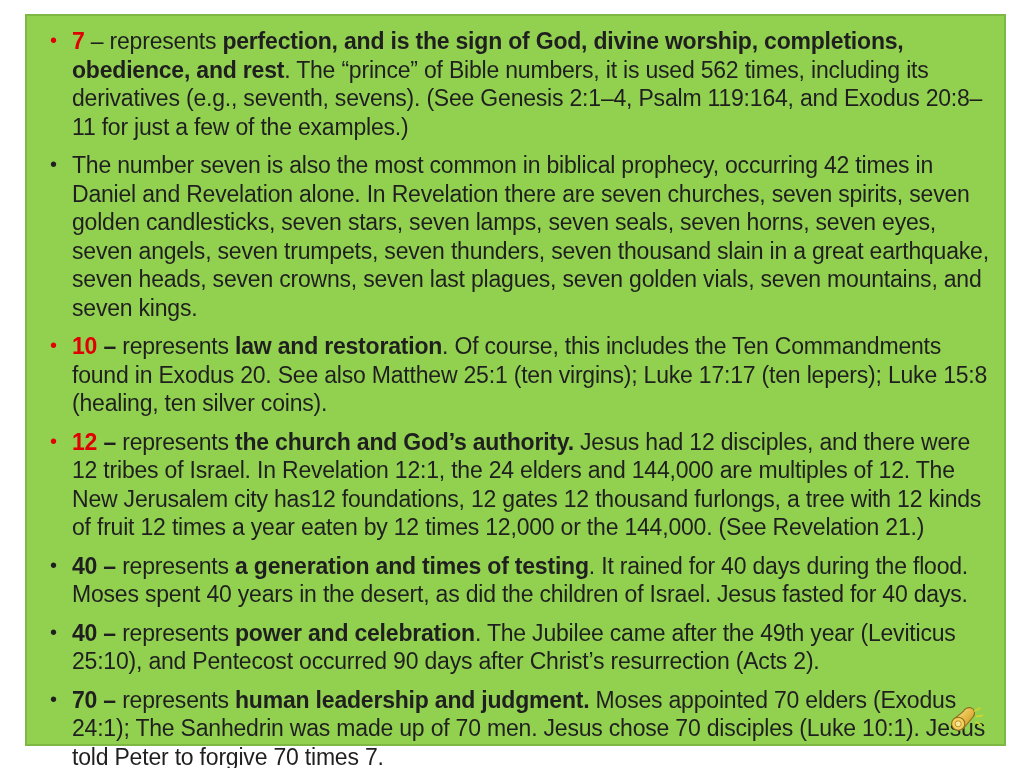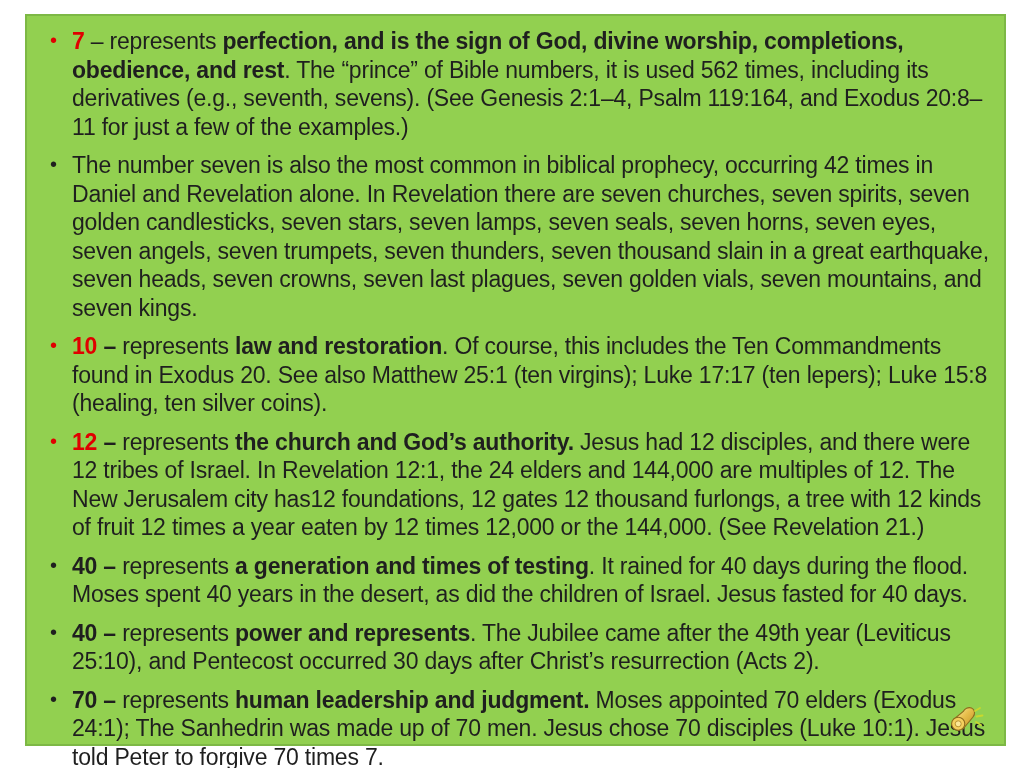--- a/index.html
+++ b/index.html
@@ -54,21 +54,21 @@
 <body>
 
 <div class="page">
   <div class="slide" id="slide" style="background: rgb(146, 208, 80); border-color: rgb(125, 184, 69);">
     <ul class="bullet-list" id="bullet-list">
         <li style="color: rgb(31, 31, 31);"><span class="dot" style="color: rgb(224, 0, 0);">•</span><span class="run red-bold" style="color: rgb(224, 0, 0);">7</span><span class="run regular"> – represents </span><span class="run bold">perfection, and is the sign of God, divine worship, completions, obedience, and rest</span><span class="run regular">. The “prince” of Bible numbers, it is used 562 times, including its derivatives (e.g., seventh, sevens). (See Genesis 2:1–4, Psalm 119:164, and Exodus 20:8–11 for just a few of the examples.)</span></li>
         <li style="color: rgb(31, 31, 31);"><span class="dot" style="color: rgb(31, 31, 31);">•</span><span class="run regular">The number seven is also the most common in biblical prophecy, occurring 42 times in Daniel and Revelation alone. In Revelation there are seven churches, seven spirits, seven golden candlesticks, seven stars, seven lamps, seven seals, seven horns, seven eyes, seven angels, seven trumpets, seven thunders, seven thousand slain in a great earthquake, seven heads, seven crowns, seven last plagues, seven golden vials, seven mountains, and seven kings.</span></li>
         <li style="color: rgb(31, 31, 31);"><span class="dot" style="color: rgb(224, 0, 0);">•</span><span class="run red-bold" style="color: rgb(224, 0, 0);">10</span><span class="run bold"> – </span><span class="run regular">represents </span><span class="run bold">law and restoration</span><span class="run regular">. Of course, this includes the Ten Commandments found in Exodus 20. See also Matthew 25:1 (ten virgins); Luke 17:17 (ten lepers); Luke 15:8 (healing, ten silver coins).</span></li>
         <li style="color: rgb(31, 31, 31);"><span class="dot" style="color: rgb(224, 0, 0);">•</span><span class="run red-bold" style="color: rgb(224, 0, 0);">12</span><span class="run bold"> – </span><span class="run regular">represents </span><span class="run bold">the church and God’s authority.</span><span class="run regular"> Jesus had 12 disciples, and there were 12 tribes of Israel. In Revelation 12:1, the 24 elders and 144,000 are multiples of 12. The New Jerusalem city has12 foundations, 12 gates 12 thousand furlongs, a tree with 12 kinds of fruit 12 times a year eaten by 12 times 12,000 or the 144,000. (See Revelation 21.)</span></li>
         <li style="color: rgb(31, 31, 31);"><span class="dot" style="color: rgb(31, 31, 31);">•</span><span class="run bold">40 – </span><span class="run regular">represents </span><span class="run bold">a generation and times of testing</span><span class="run regular">. It rained for 40 days during the flood. Moses spent 40 years in the desert, as did the children of Israel. Jesus fasted for 40 days.</span></li>
-        <li style="color: rgb(31, 31, 31);"><span class="dot" style="color: rgb(31, 31, 31);">•</span><span class="run bold">40 – </span><span class="run regular">represents </span><span class="run bold">power and represents</span><span class="run regular">. The Jubilee came after the 49th year (Leviticus 25:10), and Pentecost occurred 30 days after Christ’s resurrection (Acts 2).</span></li>
+        <li style="color: rgb(31, 31, 31);"><span class="dot" style="color: rgb(31, 31, 31);">•</span><span class="run bold">40 – </span><span class="run regular">represents </span><span class="run bold">power and celebration</span><span class="run regular">. The Jubilee came after the 49th year (Leviticus 25:10), and Pentecost occurred 90 days after Christ’s resurrection (Acts 2).</span></li>
         <li style="color: rgb(31, 31, 31);"><span class="dot" style="color: rgb(31, 31, 31);">•</span><span class="run bold">70 – </span><span class="run regular">represents </span><span class="run bold">human leadership and judgment.</span><span class="run regular"> Moses appointed 70 elders (Exodus 24:1); The Sanhedrin was made up of 70 men. Jesus chose 70 disciples (Luke 10:1). Jesus told Peter to forgive 70 times 7.</span></li>
       </ul>
   </div>
 
   <div class="audio" title="">
     <svg width="36" height="34" viewBox="0 0 36 34">
       <defs>
         <linearGradient id="gold" x1="0" y1="0" x2="1" y2="1">
           <stop offset="0" stop-color="#fdeea9"></stop>
           <stop offset="0.45" stop-color="#e8bf4d"></stop>

